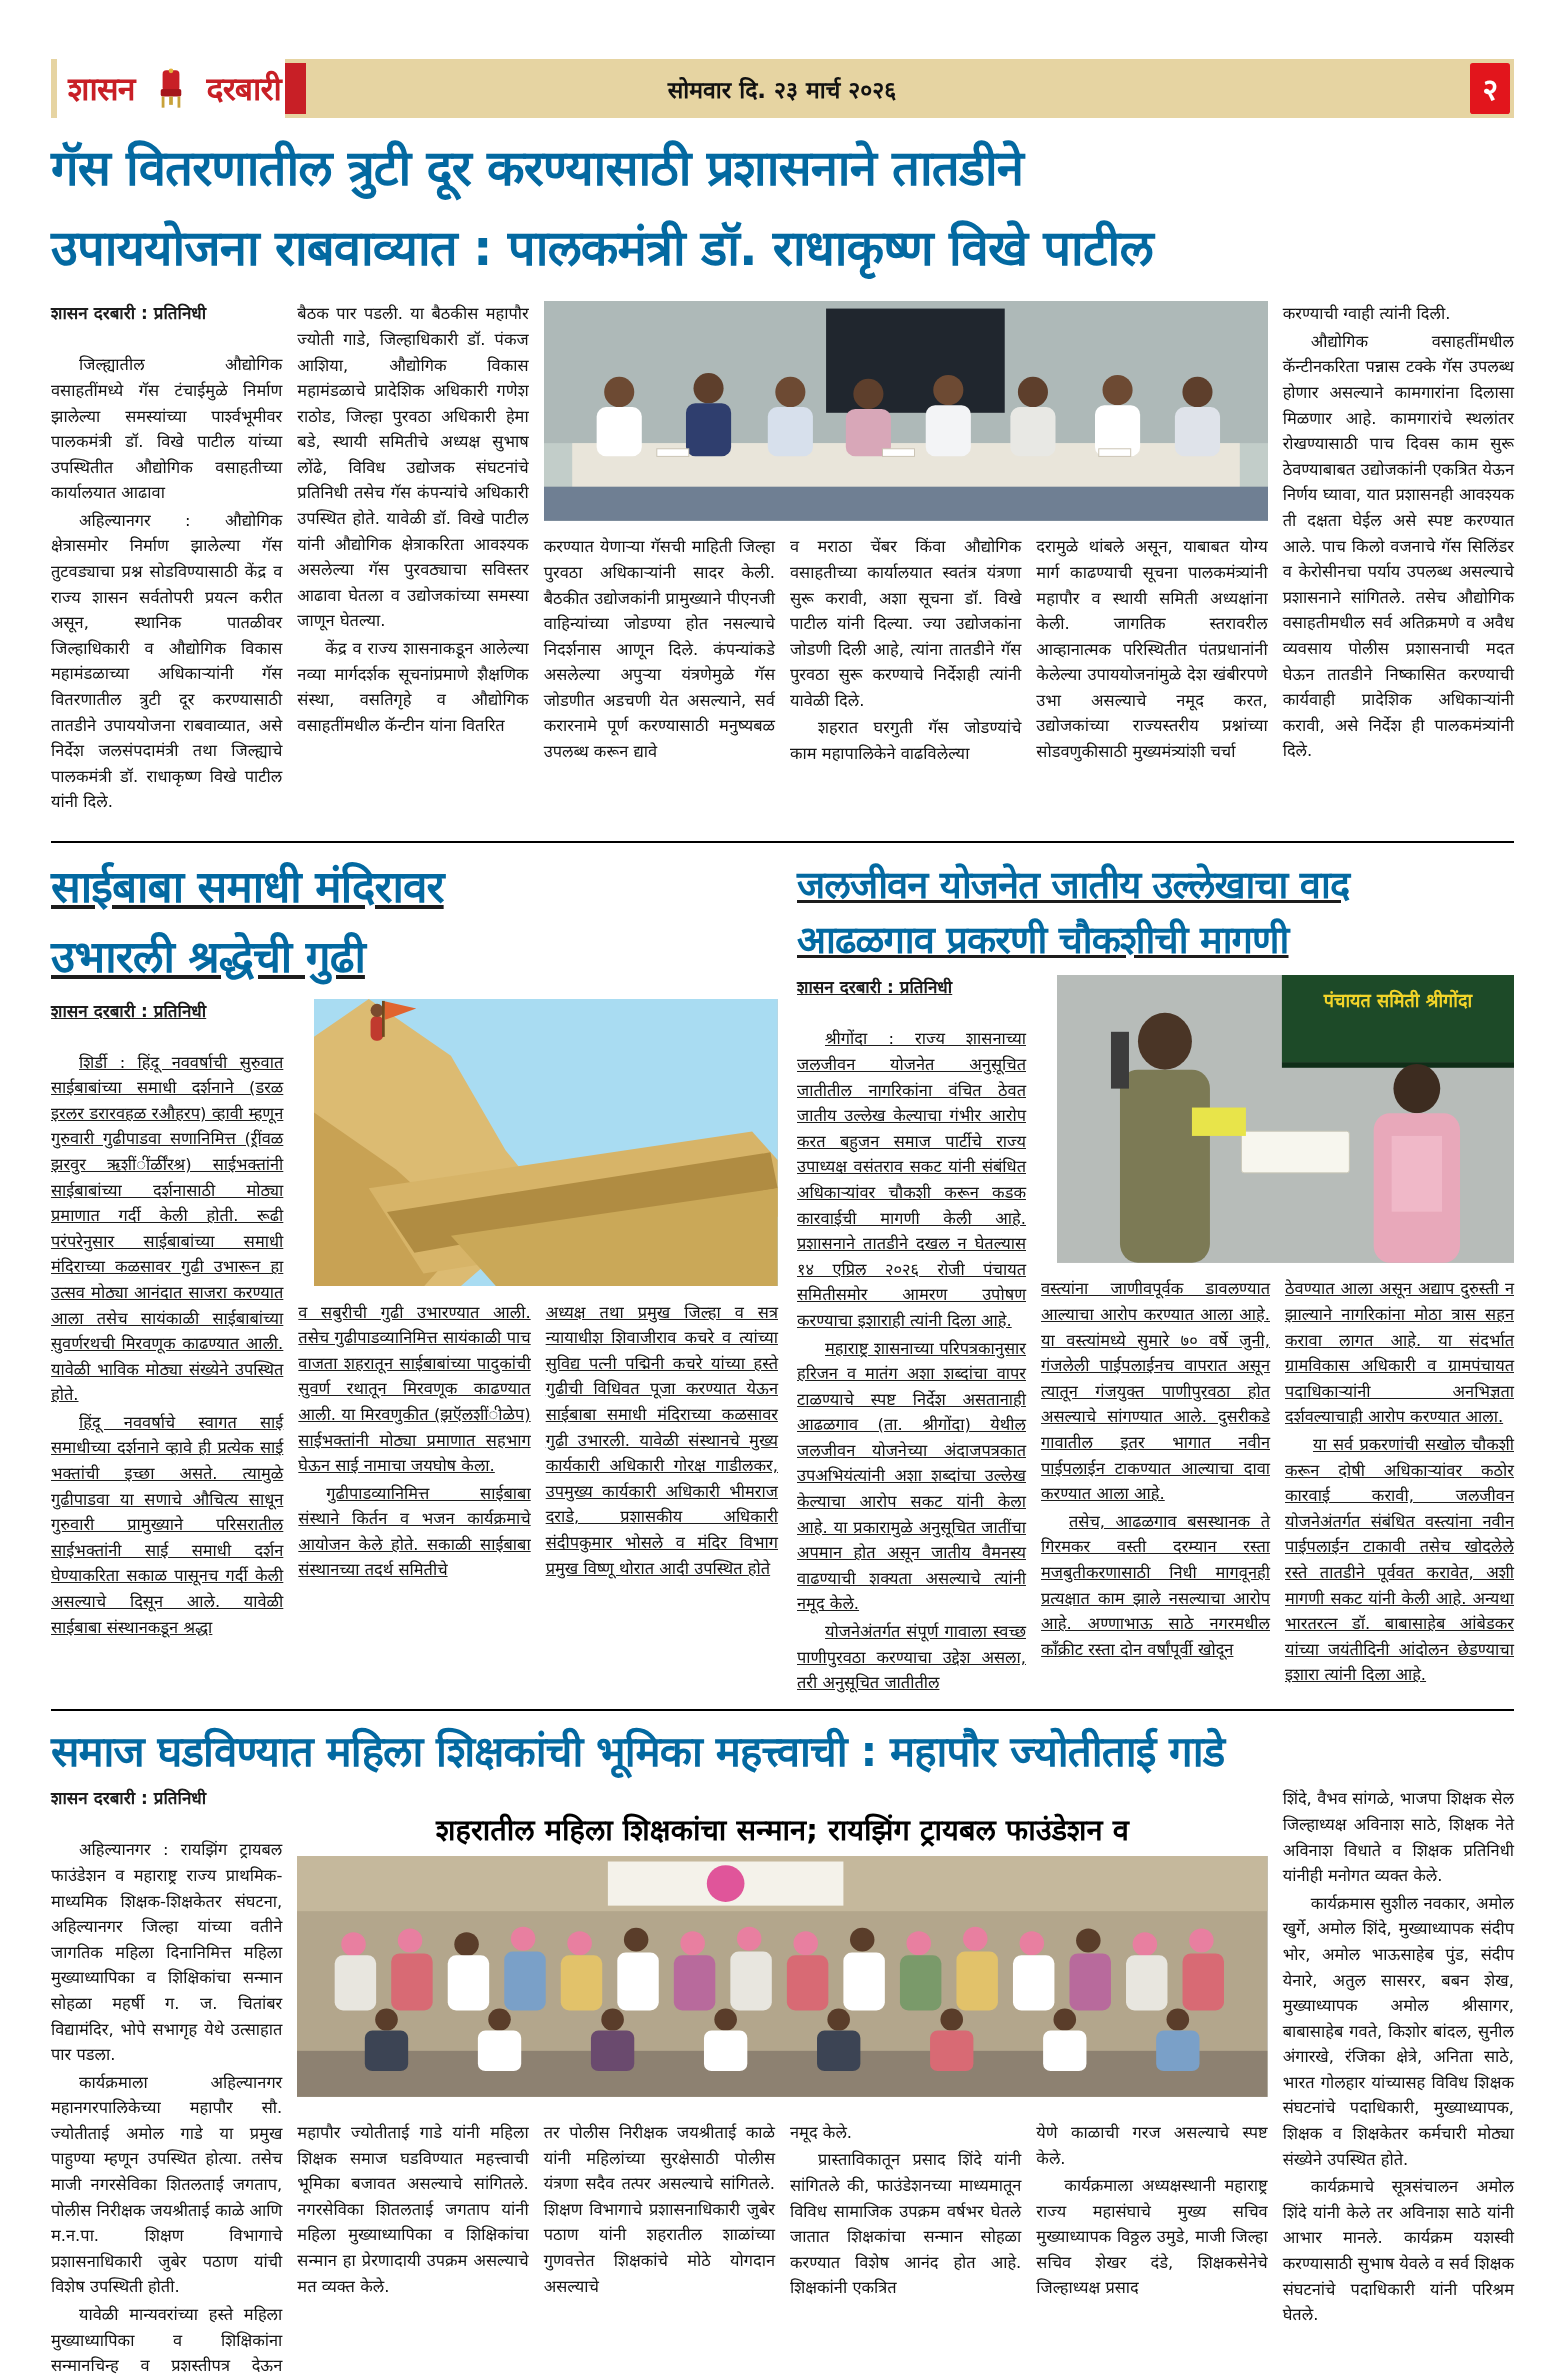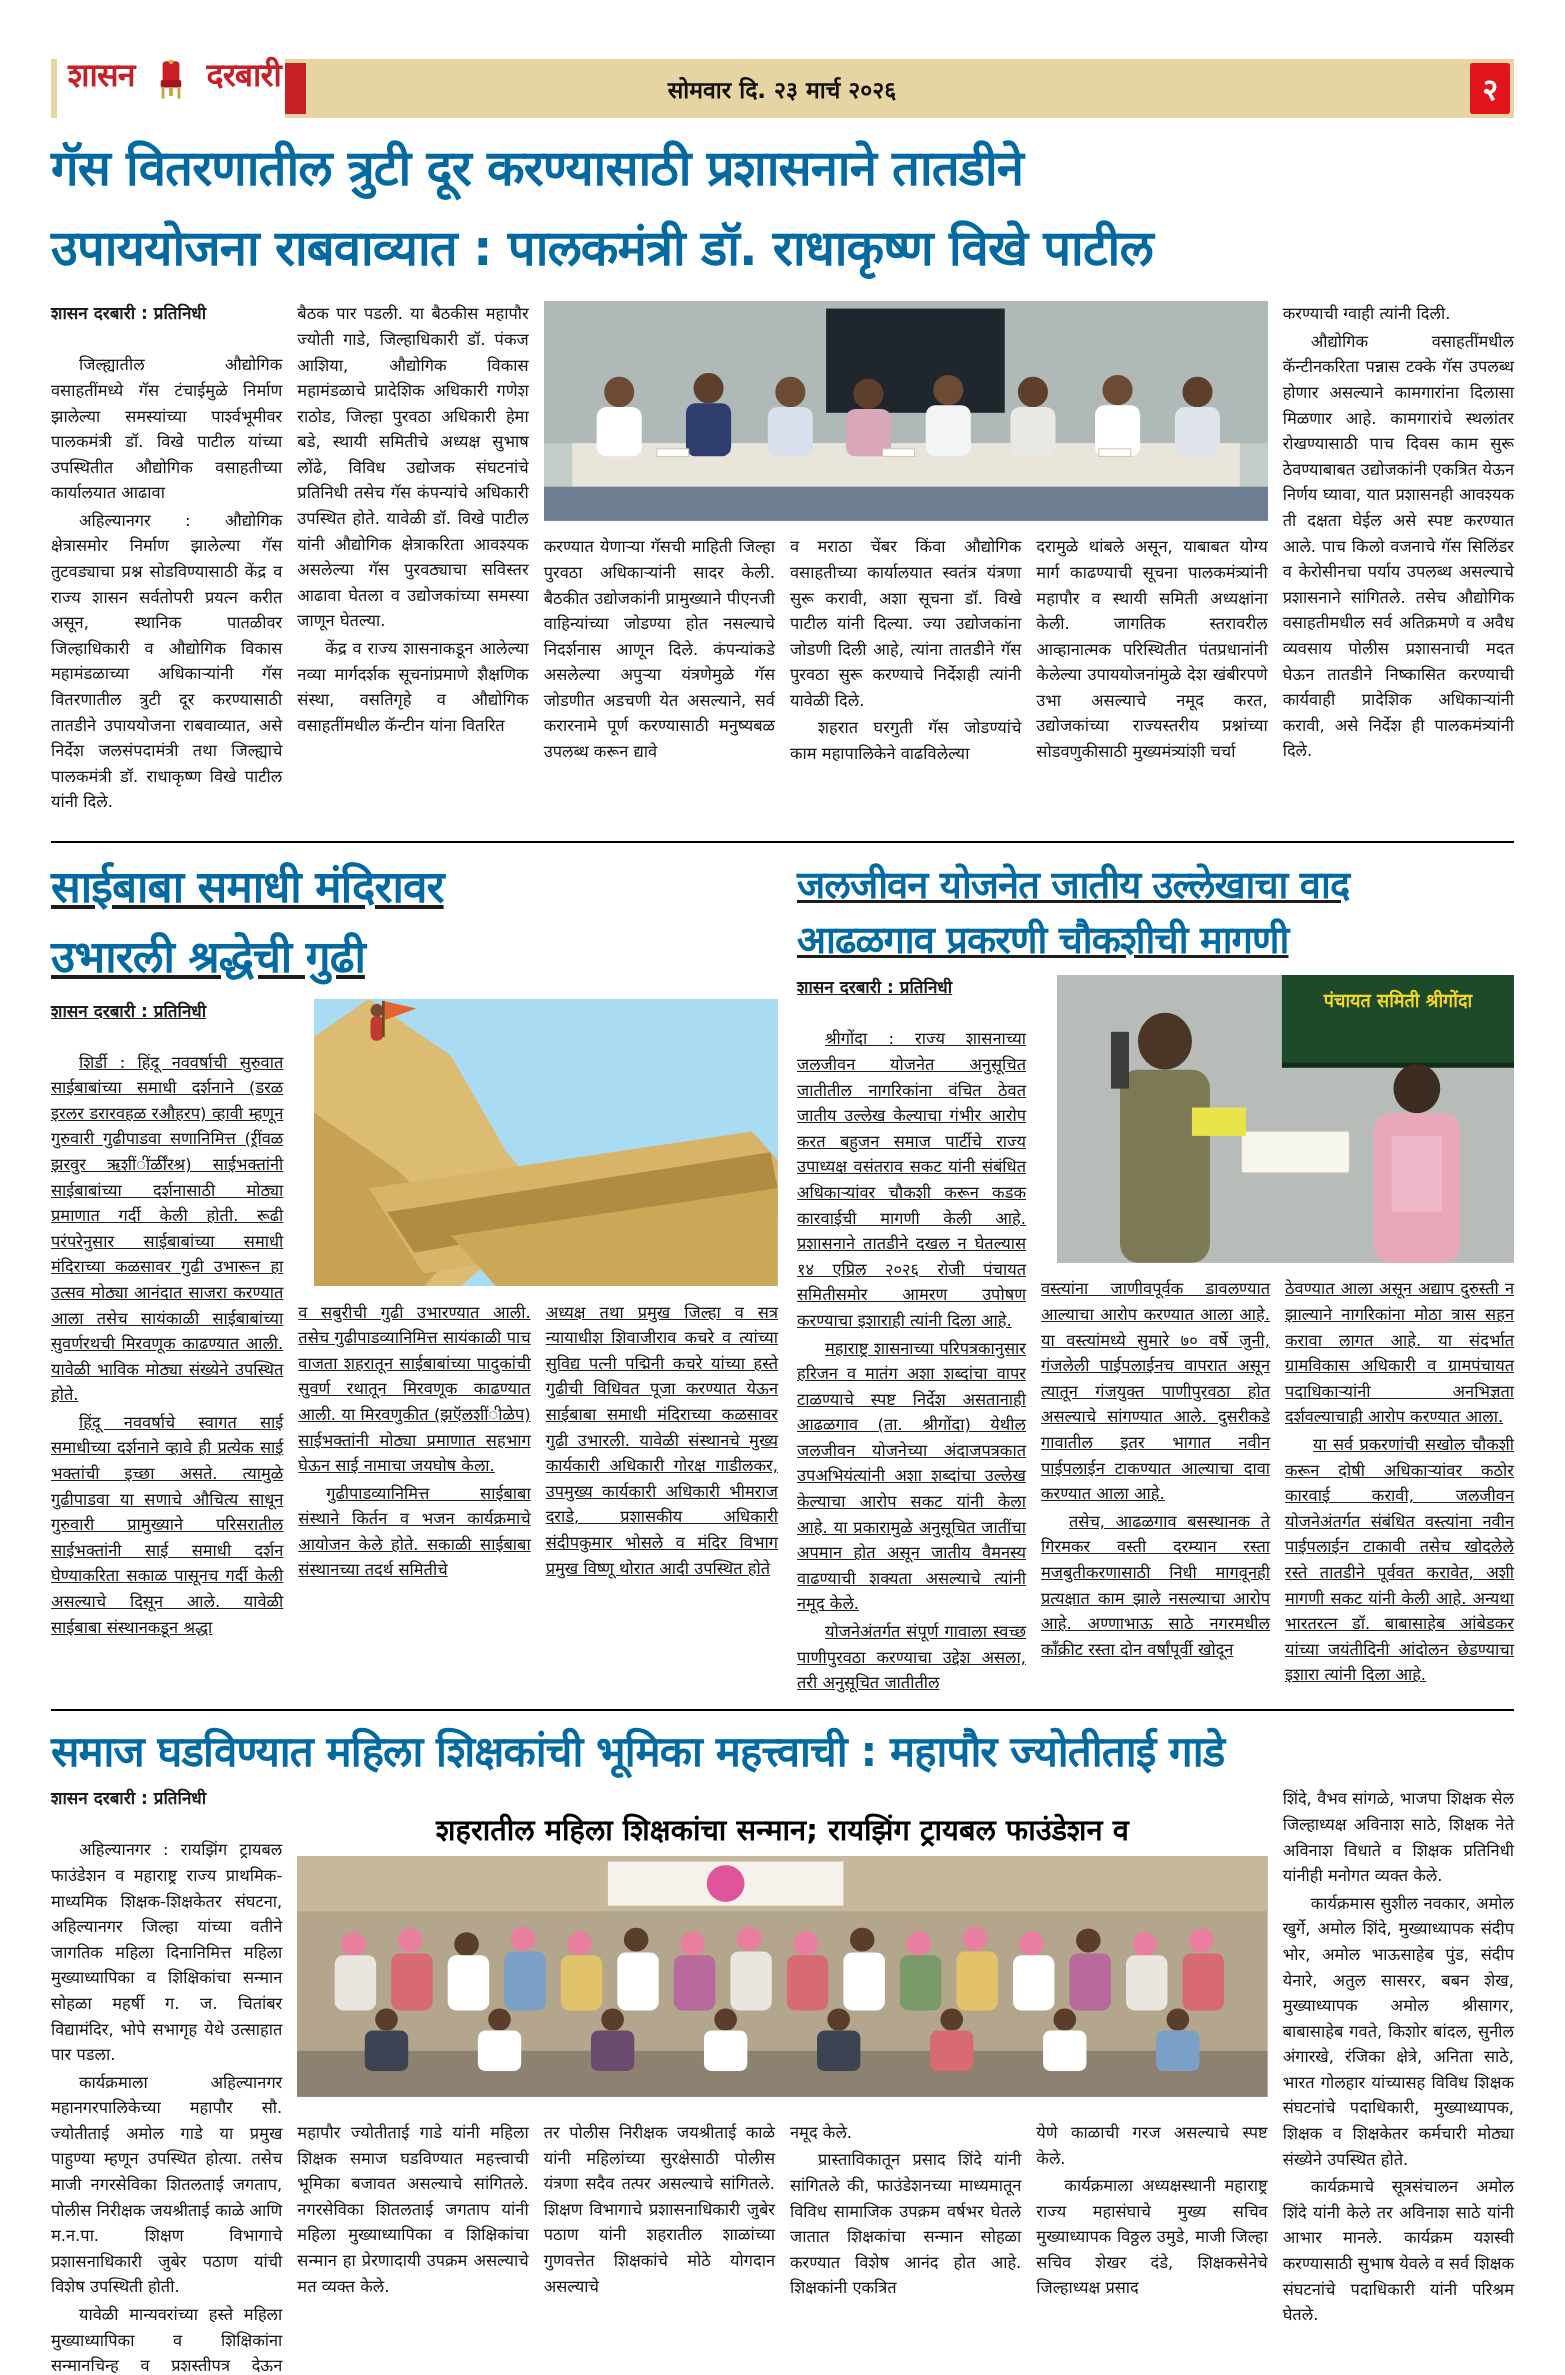--- a/index.html
+++ b/index.html
@@ -9,21 +9,21 @@
     font-family:"DejaVu Sans", sans-serif; color:#1d1d1d; position:relative;
     overflow:hidden; padding:0 51px;
   }
   
   .masthead {
     margin-top:59px; height:59px; background:#e6d4a2;
     display:flex; align-items:center; position:relative;
   }
   .logo-box {
     background:#fff; height:62px; margin-left:5.7px; padding:1.9px 3.8px 1.9px 11.4px;
-    display:flex; gap:22px;
+    display:flex; align-items:center; gap:22px;
   }
   .logo-text { color:#c81f26; font-weight:800; font-size:32px; line-height:1; letter-spacing:-0.9px; }
   .logo-accent { width:21px; height:51px; background:#c81f26; }
   .masthead-date {
     position:absolute; left:0; right:1px; text-align:center;
     font-size:23px; font-weight:700; color:#111;
   }
   .pagenum-box {
     position:absolute; right:3.8px; top:3.8px; width:40px; height:51px;
     background:#e2151c; color:#fff; font-size:30px; font-weight:800;

